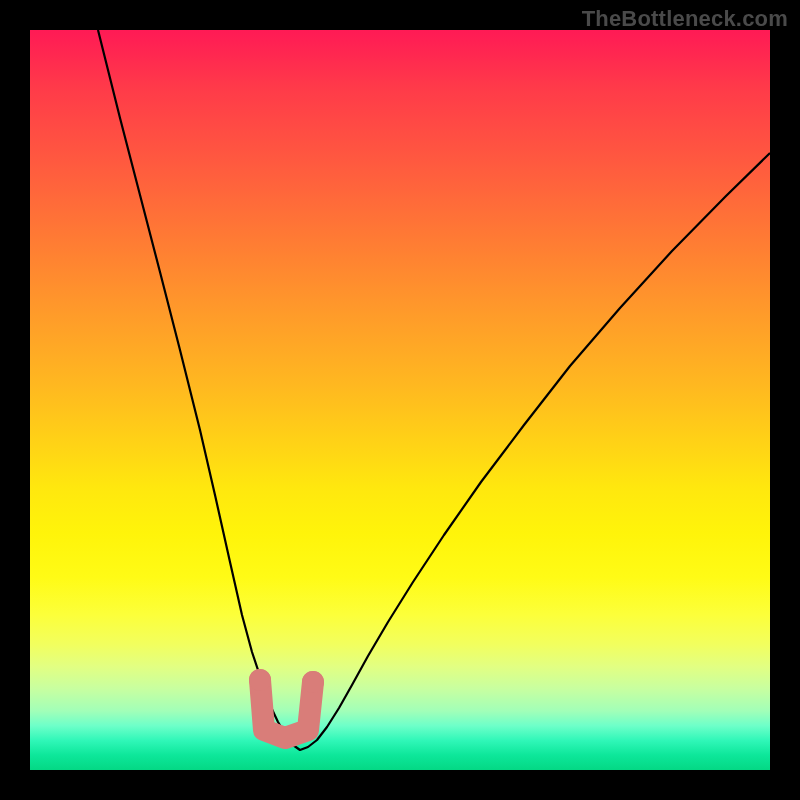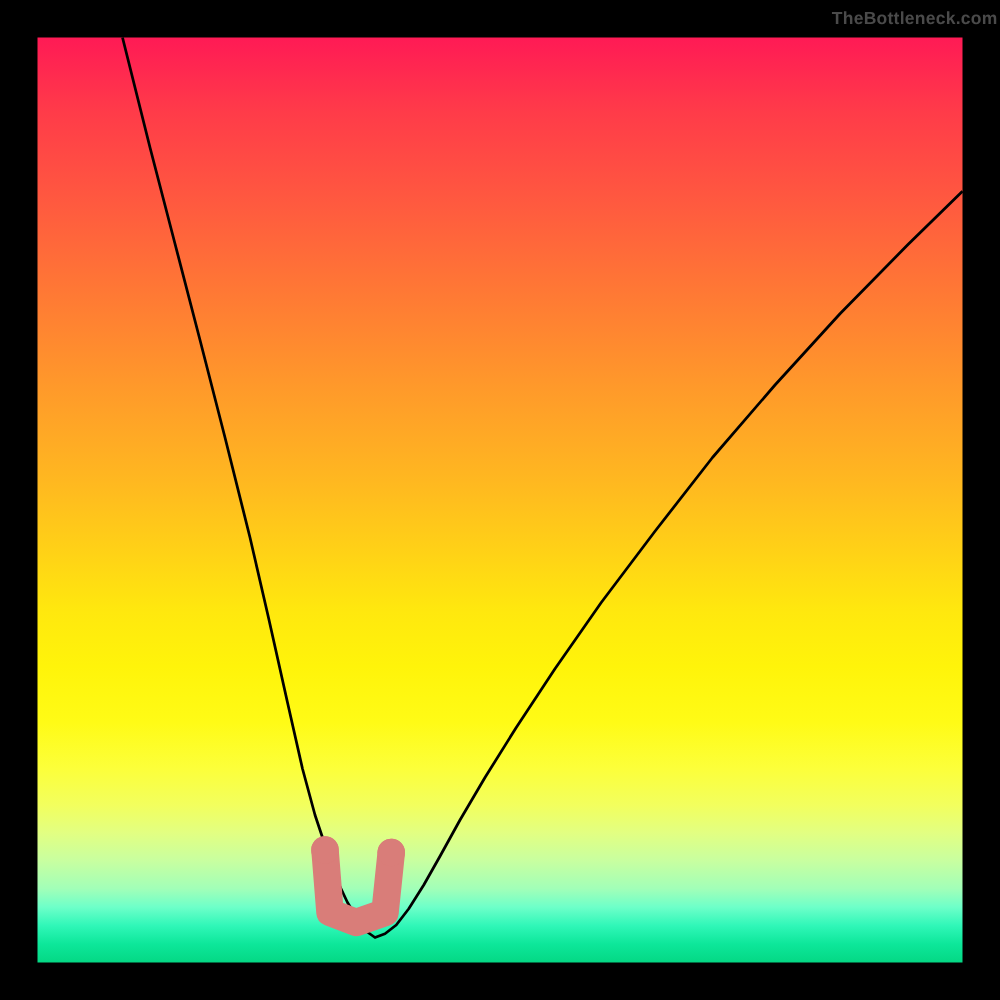--- a/index.html
+++ b/index.html
@@ -13,23 +13,23 @@
   }
   .frame {
     position: relative;
     width: 800px;
     height: 800px;
     background: #000;
   }
   .watermark {
     position: absolute;
     top: 6px;
-    right: 2px;
+    right: 12px;
     color: #4a4a4a;
-    font-size: 14px;
+    font-size: 22px;
     font-weight: 600;
     letter-spacing: 0.2px;
     user-select: none;
   }
   .plot-area {
     position: absolute;
     left: 30px;
     top: 30px;
     width: 740px;
     height: 740px;

